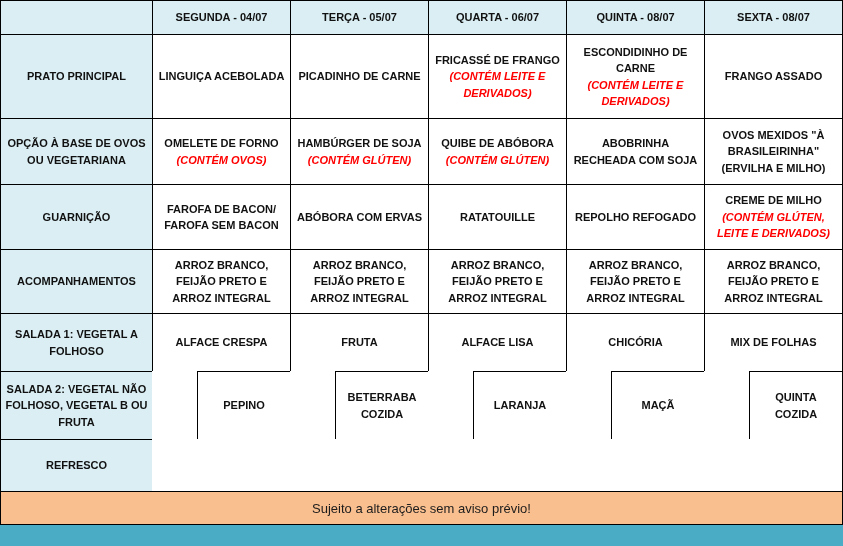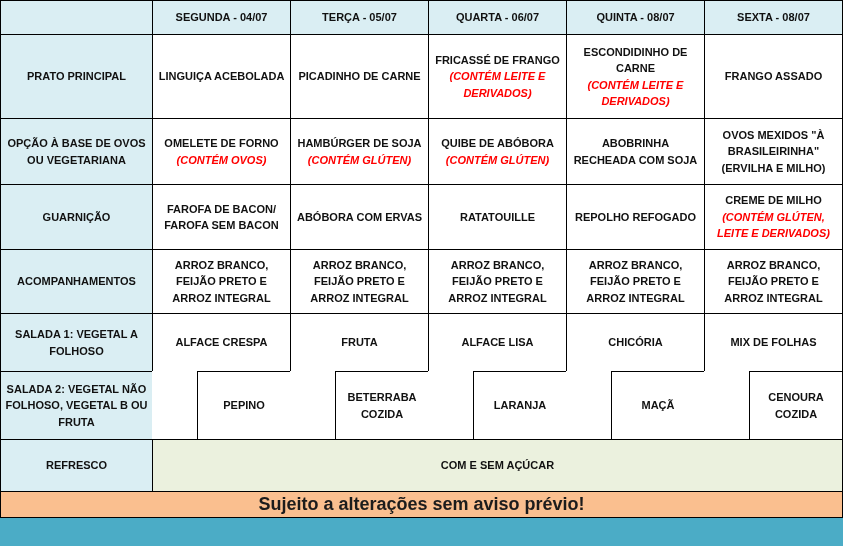--- a/index.html
+++ b/index.html
@@ -47,25 +47,25 @@
   .r2 { height: 66px; }
   .r3 { height: 65px; }
   .r4 { height: 64px; }
   .r5 { height: 58px; }
   .r6 { height: 68px; gap: 45px; }
   .r7 { height: 52px; }
   .note { color: var(--red, #FF0000); font-style: italic; font-weight: bold; }
   .note:empty { display: none; }
   .merged { flex: 1 1 0; background: var(--lightgreen, #EBF1DE); }
   .footer-bar {
-    height: 26px;
+    height: 33px;
     background: var(--orange, #FABF8F);
     border-top: 1px solid #000;
     display: flex; align-items: center; justify-content: center;
-    font-weight: bold; font-size: 18px; color: #1c1c1c;
+    font-weight: normal; font-size: 13px; color: #1c1c1c;
   }
   .bottom-strip {
     flex: 1 1 auto;
     background: var(--teal, #4BACC6);
   }
 </style>
 </head>
 <body>
 
 <div class="sheet">
@@ -213,27 +213,26 @@
       </div>
       <div class="cell day">
         <div>LARANJA</div>
 
       </div>
       <div class="cell day">
         <div>MAÇÃ</div>
 
       </div>
       <div class="cell day">
-        <div>CENOURA COZIDA</div>
+        <div>QUINTA COZIDA</div>
 
       </div>
     </div>
 
     <div class="row r7">
       <div class="cell label">REFRESCO</div>
-      <div class="cell merged">COM E SEM AÇÚCAR</div>
     </div>
 
     <div class="footer-bar">Sujeito a alterações sem aviso prévio!</div>
   </div>
 
   <div class="bottom-strip"></div>
 </div>
 
 </body></html>

